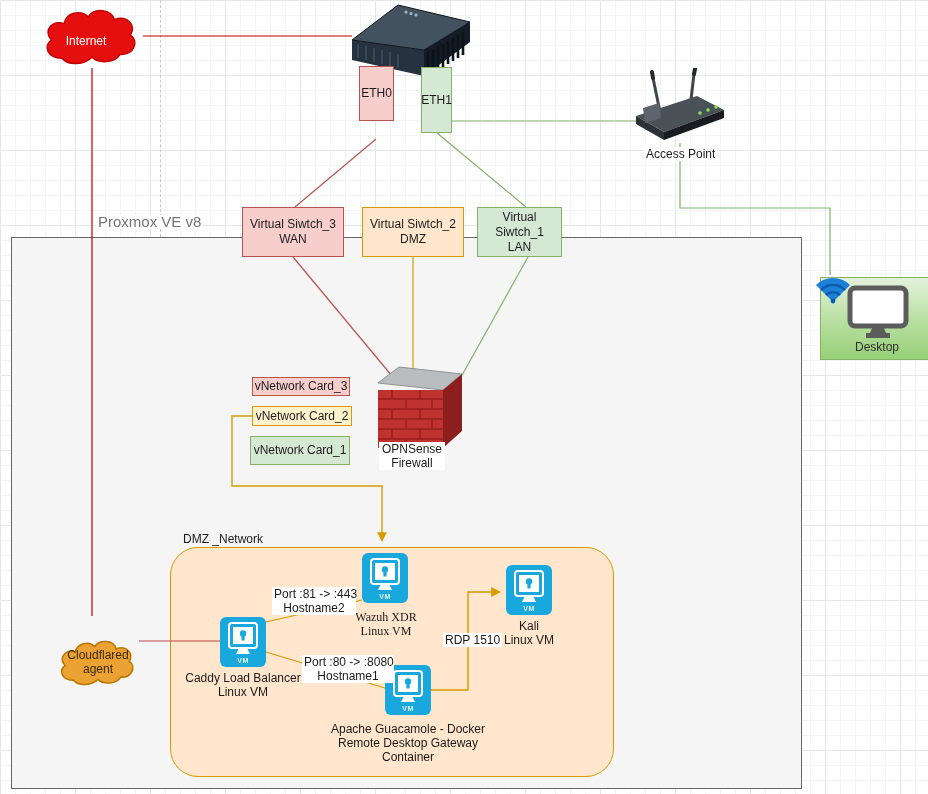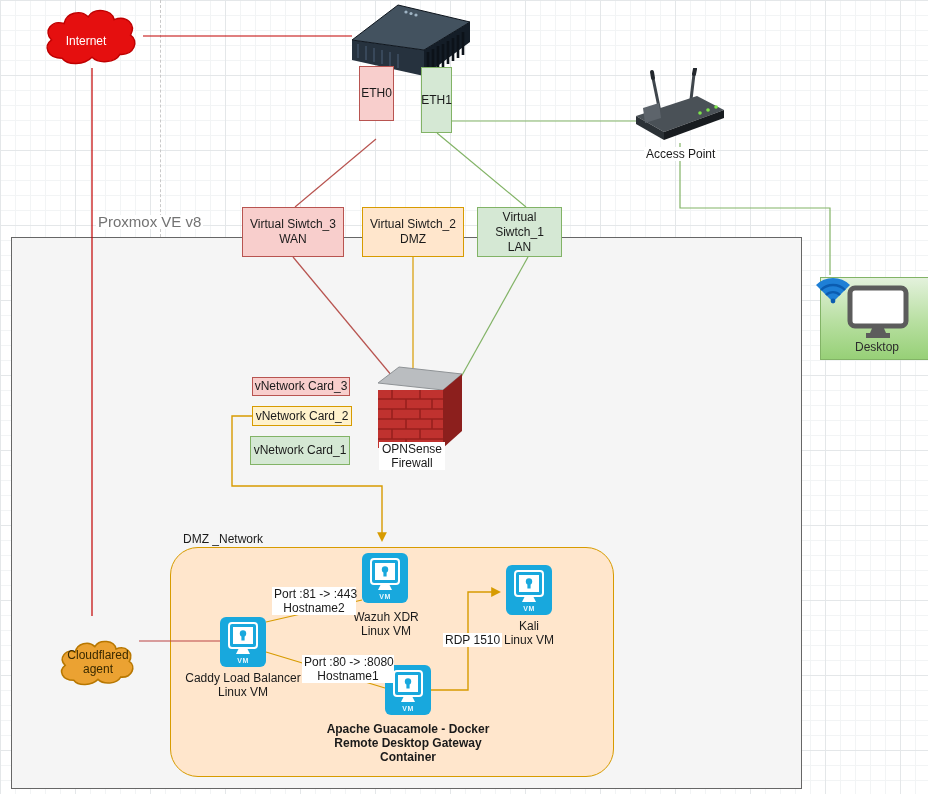--- a/index.html
+++ b/index.html
@@ -202,21 +202,21 @@
   <div class="vmicon" style="left:362px;top:553px;">
     <svg width="46" height="50" viewBox="0 0 46 50">
       <rect x="9" y="6" width="28" height="25" rx="3" fill="none" stroke="#fff" stroke-width="2"></rect>
       <rect x="13" y="10" width="20" height="17" fill="#fff"></rect>
       <circle cx="23" cy="16.5" r="3.2" fill="#18a8dd"></circle>
       <rect x="21.4" y="19" width="3.2" height="4.5" fill="#18a8dd"></rect>
       <polygon points="19,31 27,31 30,37 16,37" fill="#fff"></polygon>
     </svg>
     <span class="vmbadge">VM</span>
   </div>
-  <div class="abs lbl" style="left:336px;top:610px;width:100px;">
+  <div class="abs lbl" style="left:336px;top:610px;width:100px;font-family:Liberation Serif, serif;">
     <div>Wazuh XDR</div>
     <div>Linux VM</div>
   </div>
 
   <div class="vmicon" style="left:220px;top:617px;">
     <svg width="46" height="50" viewBox="0 0 46 50">
       <rect x="9" y="6" width="28" height="25" rx="3" fill="none" stroke="#fff" stroke-width="2"></rect>
       <rect x="13" y="10" width="20" height="17" fill="#fff"></rect>
       <circle cx="23" cy="16.5" r="3.2" fill="#18a8dd"></circle>
       <rect x="21.4" y="19" width="3.2" height="4.5" fill="#18a8dd"></rect>
@@ -247,21 +247,21 @@
   <div class="vmicon" style="left:385px;top:665px;">
     <svg width="46" height="50" viewBox="0 0 46 50">
       <rect x="9" y="6" width="28" height="25" rx="3" fill="none" stroke="#fff" stroke-width="2"></rect>
       <rect x="13" y="10" width="20" height="17" fill="#fff"></rect>
       <circle cx="23" cy="16.5" r="3.2" fill="#18a8dd"></circle>
       <rect x="21.4" y="19" width="3.2" height="4.5" fill="#18a8dd"></rect>
       <polygon points="19,31 27,31 30,37 16,37" fill="#fff"></polygon>
     </svg>
     <span class="vmbadge">VM</span>
   </div>
-  <div class="abs lbl" style="left:318px;top:722px;width:180px;font-weight:bold;">
+  <div class="abs lbl" style="left:318px;top:722px;width:180px;">
     <div>Apache Guacamole - Docker</div>
     <div>Remote Desktop Gateway</div>
     <div>Container</div>
   </div>
 
   <div class="abs lbl whitebg" style="left:272px;top:587px;width:80px;">
     <div>Port :81 -&gt; :443</div>
     <div>Hostname2</div>
   </div>
   <div class="abs lbl whitebg" style="left:302px;top:655px;width:88px;">

